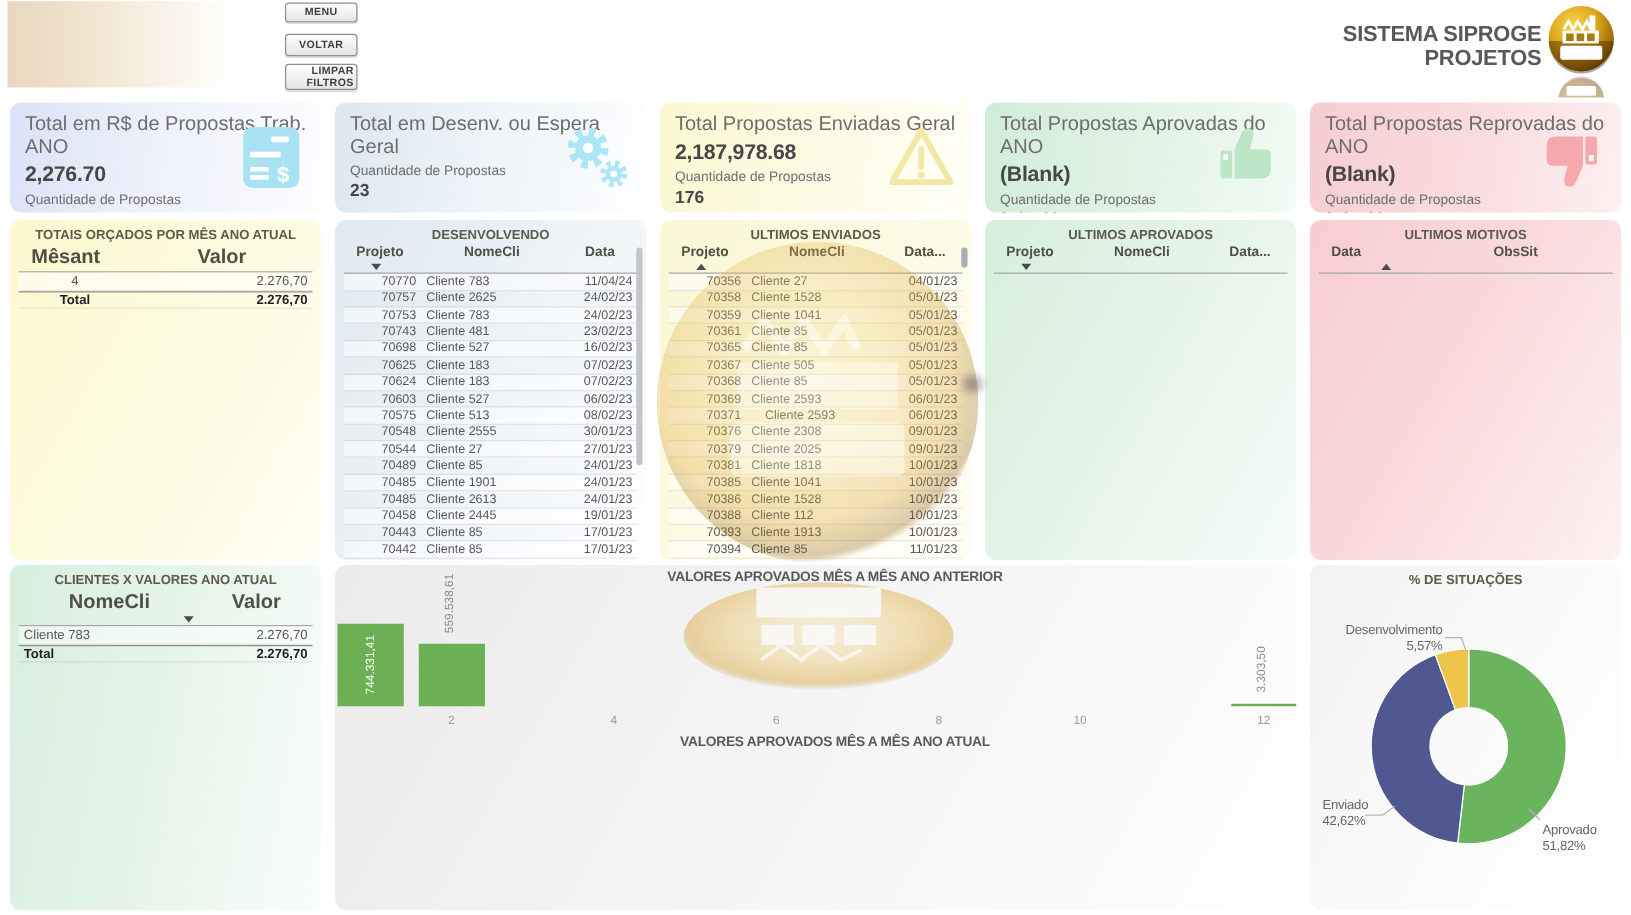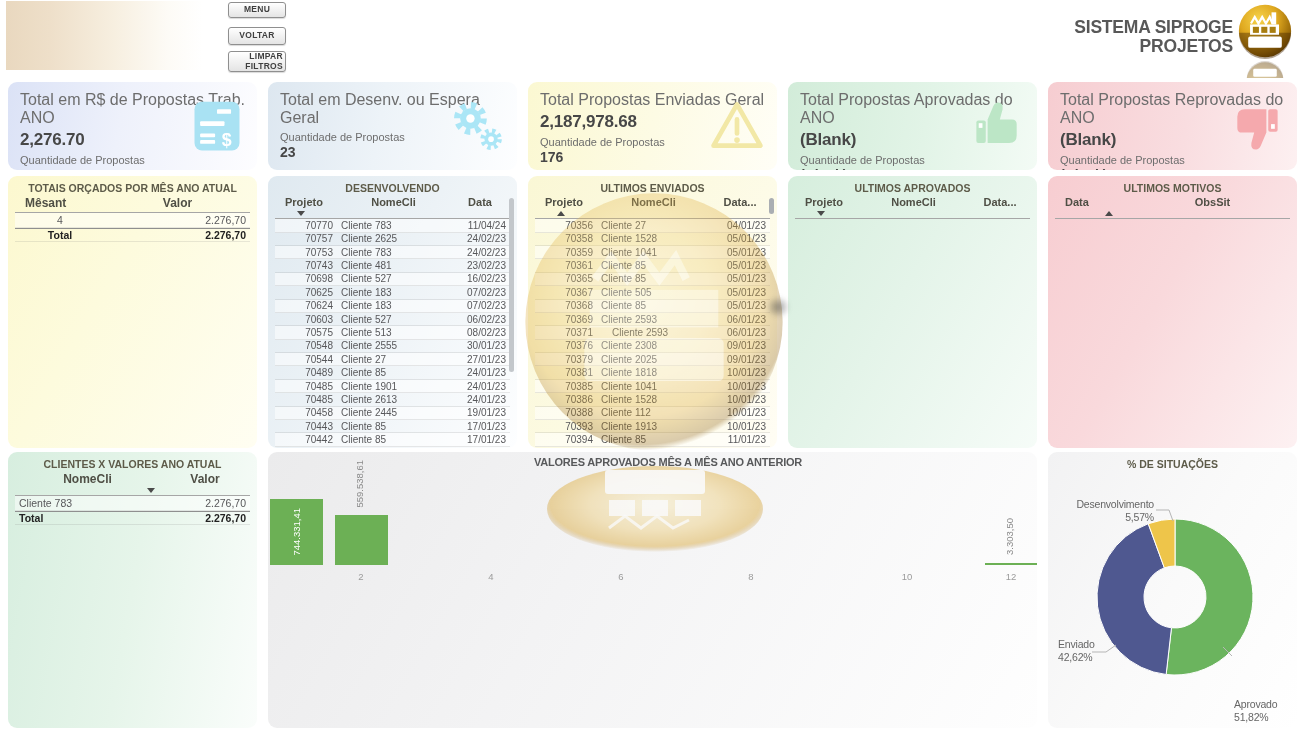--- a/index.html
+++ b/index.html
@@ -52,21 +52,21 @@
 
   .panel-title { padding-top:6px; text-align:center; font-size:10.5px; font-weight:bold;
     color:#5d5b49; letter-spacing:0; }
 
   
   .dtable { position:absolute; left:7px; right:7px; top:20px; }
   .thead { display:grid; border-bottom:1px solid #a6a6a6; padding-bottom:2px; }
   .th { display:flex; flex-direction:column; font-size:11px; font-weight:bold; color:#4f4f45; }
   .th.al-l { align-items:flex-start; text-align:left; }
   .th.al-c { align-items:center; text-align:center; }
-  .big-head .th { font-size:12px;text-align:center; }
+  .big-head .th { font-size:16px;text-align:center; }
   .arr { width:0; height:0; border:4px solid transparent; margin-top:2px; align-self:flex-start; }
   .arr.sort-desc { border-top:5px solid #4a4a4a; border-bottom:none; }
   .arr.sort-asc  { border-bottom:5px solid #4a4a4a; border-top:none; }
   .tbody {}
   .trow { display:grid; height:13.4px; align-items:center; font-size:10px; color:#57575a;
     border-bottom:1px solid rgba(120,120,120,.16); }
   .trow:nth-child(odd) { background:rgba(255,255,255,.5); }
   .two-col .trow { height:14.5px; font-size:10.5px; }
   .trow.total-row { font-weight:bold; color:#222; border-top:1px solid #8f8f8f; background:transparent; }
   .td.al-l { text-align:left; padding-left:4px; }
@@ -545,23 +545,24 @@
         <span class="rot">744.331,41</span>
       </div>
       <div class="bar" style="left: 66.5px; width: 53px; bottom: 163px; height: 49.6144px; background: rgb(108, 176, 85);"></div>
       <div class="bar-label-out" style="left: 86px; bottom: 216.614px;"><span class="rot">559.538,61</span></div>
       <div class="bar" style="left: 716.5px; width: 53px; bottom: 163px; height: 2px; background: rgb(108, 176, 85);"></div>
       <div class="bar-label-out" style="left: 736px; bottom: 169px;"><span class="rot">3.303,50</span></div>
       <div class="x-tick" style="left: 78px; top: 119px; width: 30px;">2</div>
       <div class="x-tick" style="left: 208px; top: 119px; width: 30px;">4</div>
       <div class="x-tick" style="left: 338px; top: 119px; width: 30px;">6</div>
       <div class="x-tick" style="left: 468px; top: 119px; width: 30px;">8</div>
-      <div class="x-tick" style="left: 624px; top: 119px; width: 30px;">10</div>
+      <div class="x-tick" style="left: 581px; top: 119px; width: 30px;">10</div>
       <div class="x-tick" style="left: 728px; top: 119px; width: 30px;">12</div>
     </div>
+  <div class="chart-title" style="top:136px;">VALORES APROVADOS MÊS A MÊS ANO ATUAL</div>
 </div>
 
 <div class="abs panel p-donut">
   <div class="panel-title">% DE SITUAÇÕES</div>
   <svg id="donut" class="abs" style="left:0;top:20px;" width="249" height="256" viewBox="0 0 249 256">
     <g id="donut-slices">
         <path d="M127,47 A78,78 0 1 1 118.12504593058122,202.49345256385024 L123.47277466471817,155.79867986511996 A31,31 0 1 0 127,94 Z" fill="#6bb45e" stroke="#fff" stroke-width="1"></path>
         <path d="M118.12504593058122,202.49345256385024 A78,78 0 0 1 100.25848253265454,51.727281724071005 L116.37196100656783,95.87879145443847 A31,31 0 0 0 123.47277466471817,155.79867986511996 Z" fill="#4f5890" stroke="#fff" stroke-width="1"></path>
         <path d="M100.25848253265454,51.727281724071005 A78,78 0 0 1 126.99999999999999,47 L127,94 A31,31 0 0 0 116.37196100656783,95.87879145443847 Z" fill="#eec54a" stroke="#fff" stroke-width="1"></path>
       </g>
@@ -570,20 +571,20 @@
     <polyline points="184,184 175,175" fill="none" stroke="#b5b5b5" stroke-width="1"></polyline>
   </svg>
   <div class="donut-label" style="left:0;width:106px;top:46px;text-align:right;">
     <div>Desenvolvimento</div>
     <div>5,57%</div>
   </div>
   <div class="donut-label" style="left:10px;top:186px;width:70px;">
     <div>Enviado</div>
     <div>42,62%</div>
   </div>
-  <div class="donut-label" style="left:186px;top:206px;width:62px;margin-top:40px;">
+  <div class="donut-label" style="left:186px;top:206px;width:62px;">
     <div>Aprovado</div>
     <div>51,82%</div>
   </div>
 </div>
 
 <div class="abs wm" style="left:766px;top:296px;width:24px;height:22px;border-radius:50%;
      background:radial-gradient(ellipse, rgba(70,70,70,.55), rgba(70,70,70,0) 70%);filter:blur(2px);"></div>
 
 </body></html>

